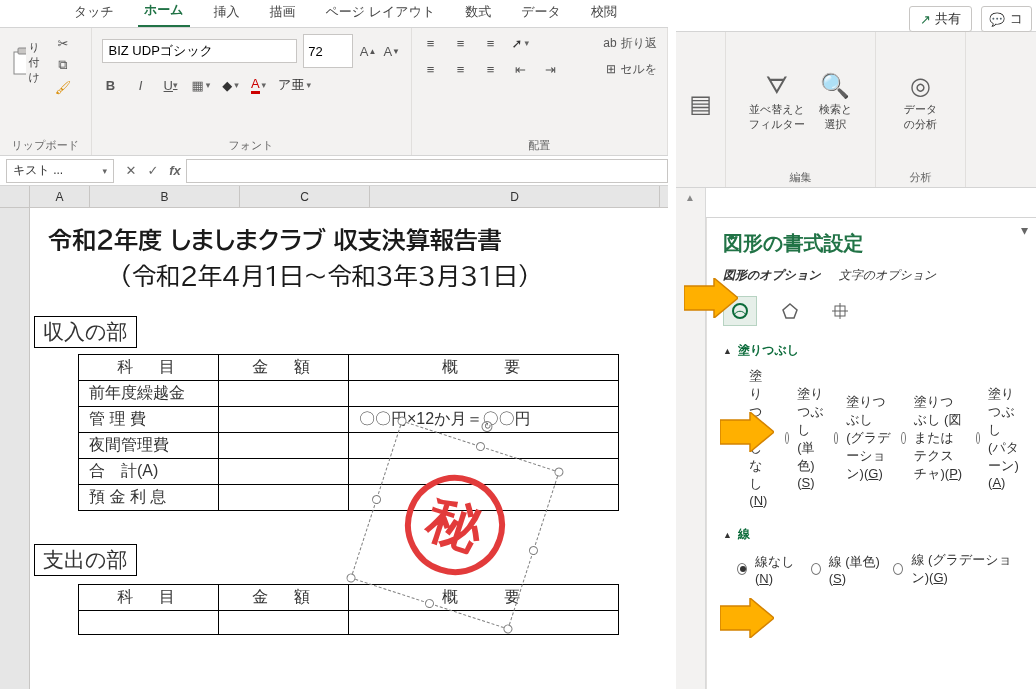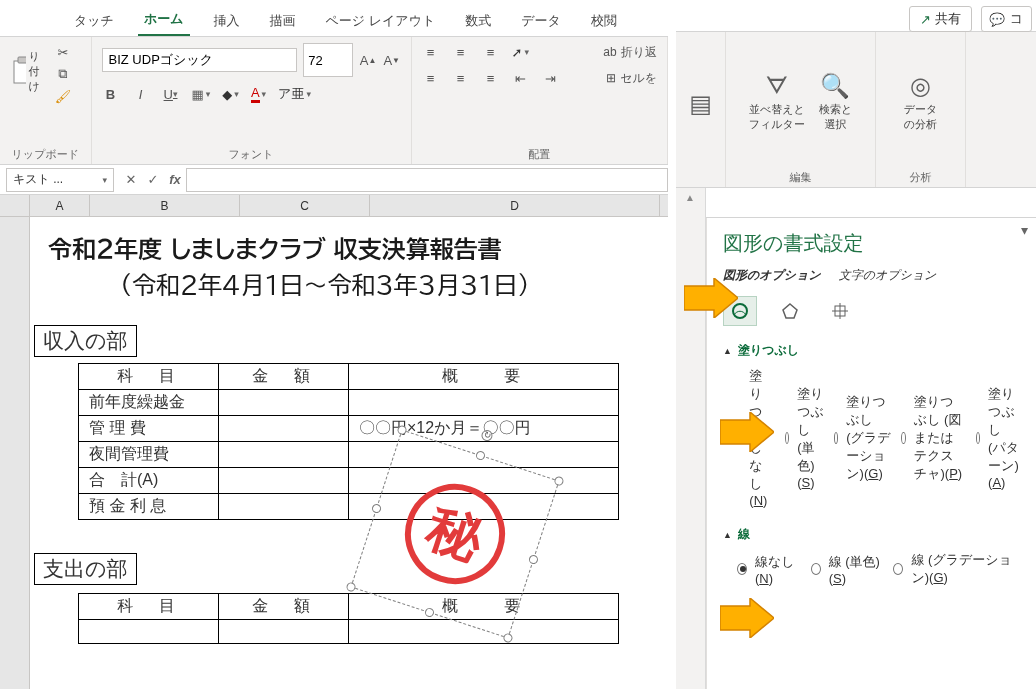--- a/index.html
+++ b/index.html
@@ -1,19 +1,19 @@
 <!DOCTYPE html>
 <html><head>
 <meta charset="utf-8">
 <style>
   * { box-sizing: border-box; margin: 0; padding: 0; font-family: "Meiryo", "Yu Gothic", sans-serif; }
   body { background: #fff; width: 1036px; height: 689px; overflow: hidden; position: relative; font-size: 13px; color: #333; }
 
   
-  .excel-pane { position: absolute; left: 0; top: 9px; width: 672px; height: 538px; border-right: 4px solid #fff; }
+  .excel-pane { position: absolute; left: 0; top: 0; width: 672px; height: 538px; border-right: 4px solid #fff; }
   .right-pane { position: absolute; left: 676px; top: 0; width: 360px; height: 689px; }
 
   
   .tab-strip { height: 28px; border-bottom: 1px solid #d4d4d4; display: flex; align-items: flex-end; padding-left: 68px; gap: 18px; background: #fff; }
   .tab-item { font-size: 13px; padding: 4px 6px 6px; color: #444; cursor: pointer; }
   .tab-item.active { color: #217346; border-bottom: 2px solid #217346; font-weight: 600; }
 
   
   .ribbon { height: 128px; background: #f3f2f1; border-bottom: 1px solid #d4d4d4; display: flex; }
   .ribbon-group { border-right: 1px solid #e1dfdd; padding: 6px 10px 2px; display: flex; flex-direction: column; justify-content: space-between; align-items: center; }
@@ -79,21 +79,21 @@
   .r-group .top-icons { flex: 1; display: flex; align-items: center; gap: 14px; }
   .r-group .label { font-size: 11px; color: #666; padding-top: 4px; }
   .gr-btn { display: flex; flex-direction: column; align-items: center; font-size: 11px; color: #444; gap: 2px; }
   .gr-glyph { font-size: 24px; color: #606060; }
   .share-btn { position: absolute; right: 64px; top: 6px; border: 1px solid #c8c6c4; background: #fff; border-radius: 3px; padding: 3px 10px; font-size: 13px; display: flex; align-items: center; gap: 4px; }
   .comm-btn { position: absolute; right: 4px; top: 6px; border: 1px solid #c8c6c4; background: #fff; border-radius: 3px; padding: 3px 8px; font-size: 13px; display: flex; align-items: center; gap: 4px; }
   .right-top-bar { height: 32px; border-bottom: 1px solid #d4d4d4; position: relative; background: #fff; }
 
   
   .task-pane { position: absolute; left: 30px; right: 0; top: 218px; bottom: 0; padding: 12px 14px 8px 16px; border-left: 1px solid #e1dfdd; background: #fff; }
-  .task-title { font-size: 20px; color: #217346; font-weight: 400; margin-bottom: 10px; }
+  .task-title { font-size: 20px; color: #217346; font-weight: 700; margin-bottom: 10px; }
   .task-tabs { display: flex; gap: 18px; font-size: 12px; margin-bottom: 12px; font-style: italic; }
   .task-tab { color: #333; }
   .task-tab.active { font-weight: 700; }
   .task-icons { display: flex; gap: 16px; margin-bottom: 16px; }
   .task-icon { width: 34px; height: 30px; border: 1px solid transparent; display: flex; align-items: center; justify-content: center; color: #606060; }
   .task-icon.active { background: #e6efe9; border: 1px solid #b7d3c2; }
   .section-head { font-size: 12px; color: #0b6b3a; margin: 8px 0 8px; display: flex; align-items: center; gap: 6px; font-weight: 600;}
   .section-head::before { content: "▲"; font-size: 9px; transform: rotate(0deg); color: #333; }
   .radio-list { display: flex; flex-direction: row; gap: 10px; padding-left: 14px; font-size: 13px; }
   .radio-item { display: flex; align-items: center; gap: 8px; }

